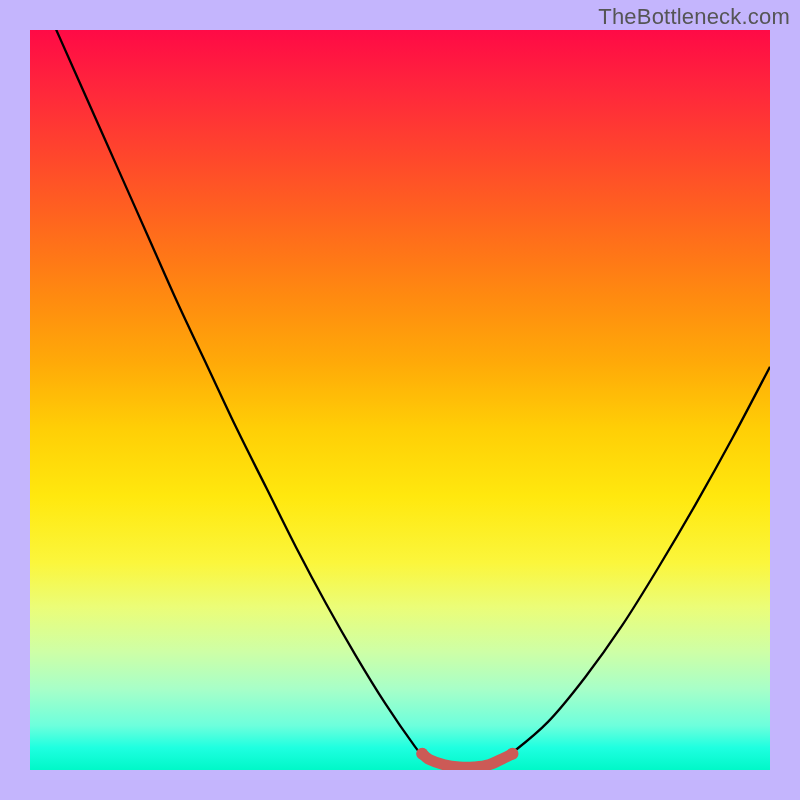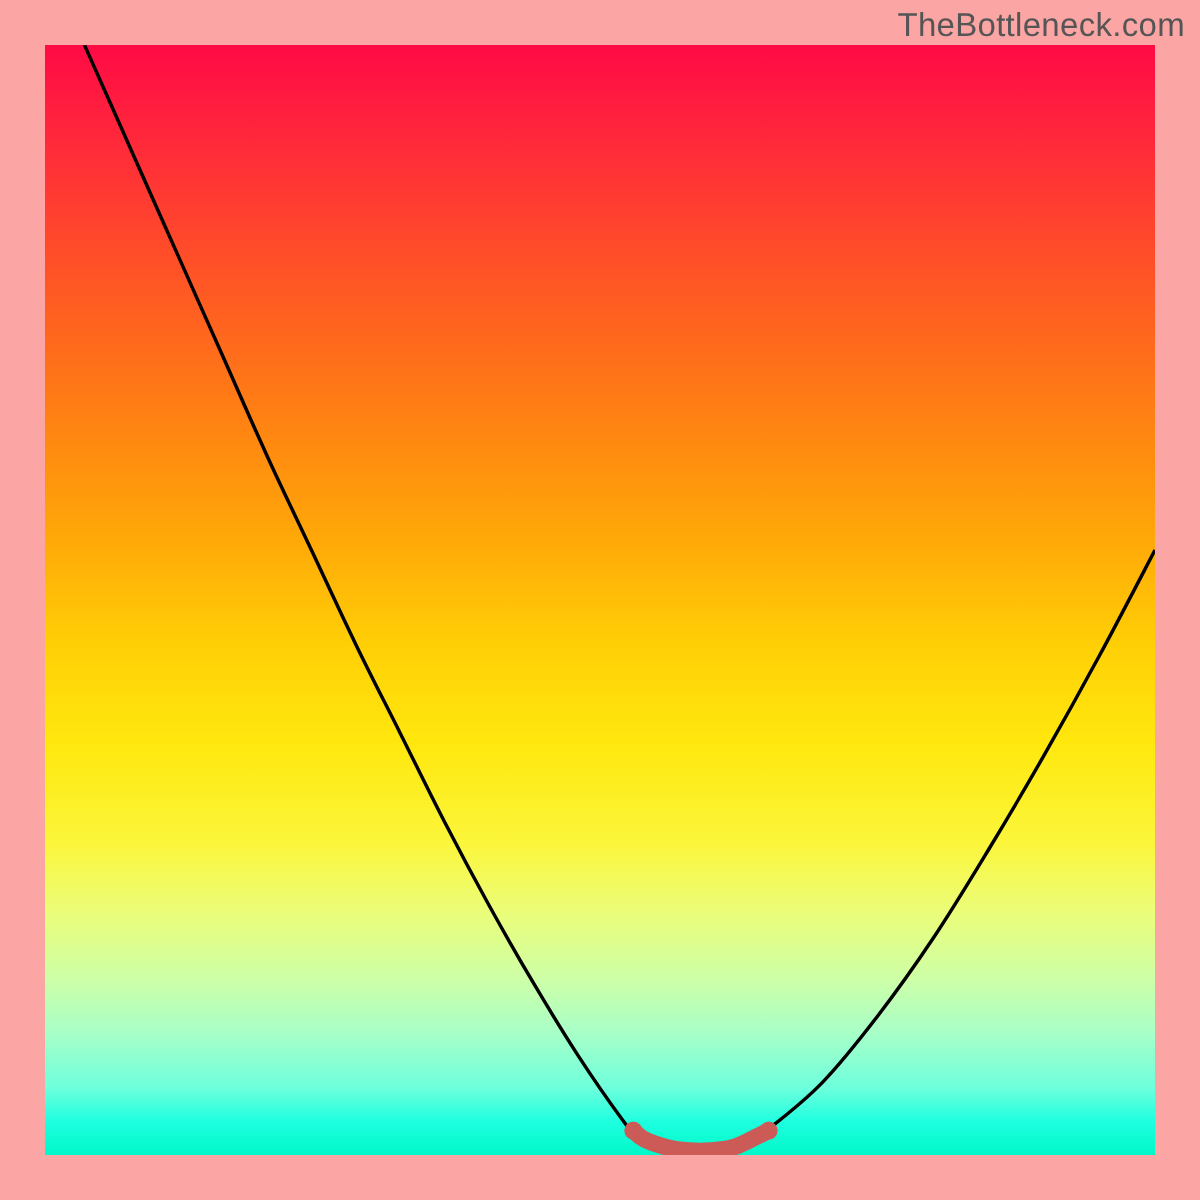--- a/index.html
+++ b/index.html
@@ -1,17 +1,17 @@
 <!DOCTYPE html>
 <html><head>
 <meta charset="utf-8">
 <style>
   * { margin: 0; padding: 0; box-sizing: border-box; }
   body { width: 800px; height: 800px; overflow: hidden; background: #000; font-family: Arial, sans-serif; }
-  .chart-container { position: relative; width: 800px; height: 800px; background: #fca5a5; }
+  .chart-container { position: relative; width: 800px; height: 800px; background: #c4b5fd; }
   .watermark {
     position: absolute;
     top: 4px;
     right: 10px;
     color: #555;
     font-size: 22px;
     font-weight: 500;
     z-index: 10;
     letter-spacing: 0.2px;
   }

